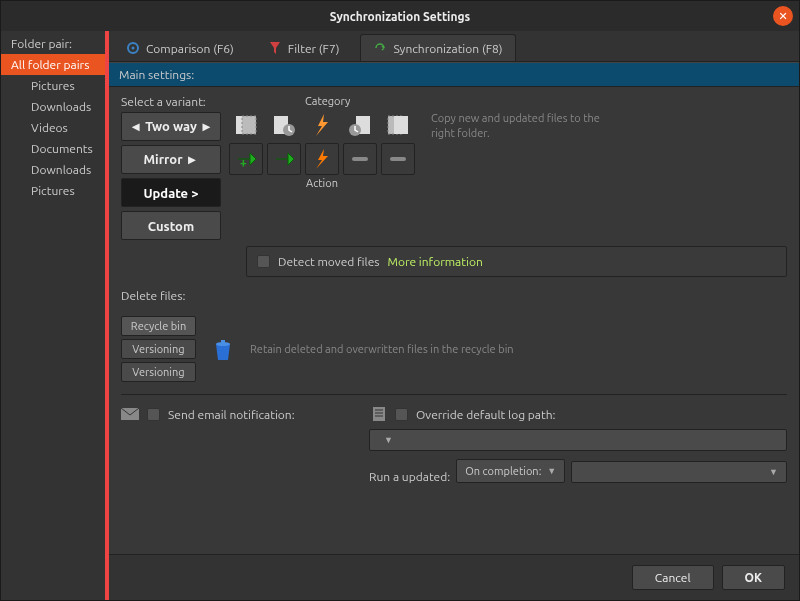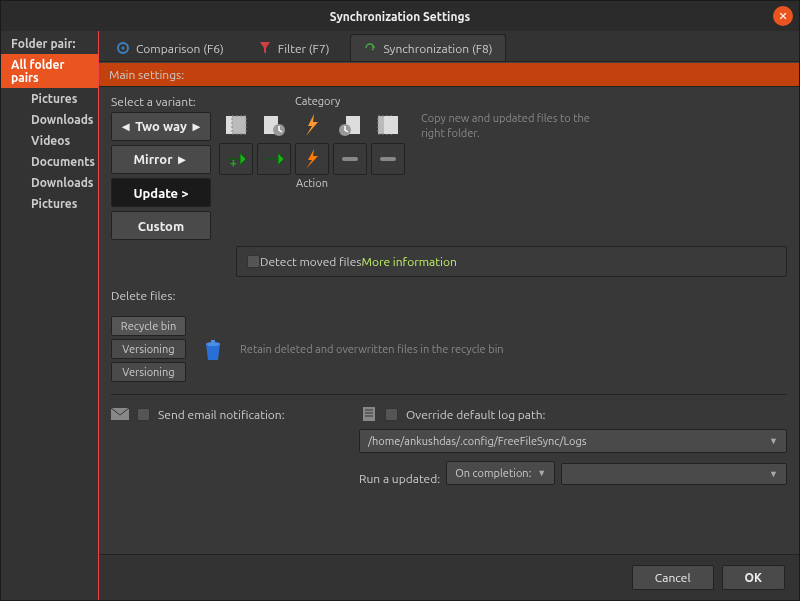--- a/index.html
+++ b/index.html
@@ -2,42 +2,42 @@
 <html><head>
 <meta charset="utf-8">
 <style>
 * { box-sizing: border-box; margin: 0; padding: 0; font-family: "Segoe UI", Ubuntu, sans-serif; }
 body { background: #000; width: 800px; height: 601px; overflow: hidden; }
 .window { background: #333; width: 800px; height: 601px; display: flex; flex-direction: column; border: 1px solid #1a1a1a; }
 .titlebar { background: #2b2b2b; height: 30px; display: flex; align-items: center; justify-content: center; position: relative; }
 .titlebar .title { color: #eee; font-size: 12px; font-weight: 600; }
 .close-btn { position: absolute; right: 6px; top: 5px; width: 20px; height: 20px; border-radius: 50%; background: #e95420; color: #fff; font-size: 11px; line-height: 20px; text-align: center; cursor: pointer; }
 .body { flex: 1; display: flex; background: #383838; }
-.sidebar { width: 98px; background: #333; border-right: 1px solid #ef4444; font-weight: bold; }
+.sidebar { width: 108px; background: #333; border-right: 4px solid #ef4444; }
 .sidebar-hdr { color: #ccc; font-size: 12px; padding: 6px 10px 4px; }
 .side-item { color: #ccc; font-size: 12px; padding: 4px 10px 4px 30px; cursor: pointer; }
 .side-item.active { background: #e95420; color: #fff; padding-left: 10px; }
 .main { flex: 1; display: flex; flex-direction: column; }
 .tabs { display: flex; background: #333; border-bottom: 1px solid #222; padding: 3px 4px 0; gap: 8px; }
 .tab { display: flex; align-items: center; gap: 6px; padding: 6px 12px; color: #ccc; font-size: 12px; cursor: pointer; border: 1px solid transparent; border-bottom: none; border-radius: 3px 3px 0 0; }
 .tab.active { background: #3d3d3d; border-color: #222; }
 .tab .ico { width: 14px; height: 14px; display: inline-flex; align-items: center; justify-content: center; }
-.section-hdr { background: #c2410c; color: #ccc; font-size: 12px; padding: 5px 10px; border-top: 1px solid #444; border-bottom: 1px solid #222; }
+.section-hdr { background: #0c4a6e; color: #ccc; font-size: 12px; padding: 5px 10px; border-top: 1px solid #444; border-bottom: 1px solid #222; }
 .content { padding: 8px 12px; color: #ccc; font-size: 12px; flex: 1; display: flex; flex-direction: column; gap: 6px; }
 .variant-row { display: flex; align-items: flex-start; gap: 8px; }
 .variant-col { display: flex; flex-direction: column; gap: 4px; }
 .vbtn { width: 100px; height: 29px; background: #4a4a4a; border: 1px solid #222; color: #eee; font-size: 13px; font-weight: 600; display: flex; align-items: center; justify-content: center; cursor: pointer; border-radius: 2px; }
 .vbtn.sel { background: #1a1a1a; color: #fff; font-weight: 700; }
 .icon-grid { display: flex; flex-direction: column; gap: 2px; }
 .icon-row { display: flex; gap: 4px; align-items: center; }
 .icell { width: 34px; height: 32px; background: #3a3a3a; border: 1px solid #222; display: flex; align-items: center; justify-content: center; border-radius: 2px; }
 .icell.flat { background: transparent; border: none; }
 .cat-lbl, .act-lbl { color: #ccc; font-size: 11px; text-align: center; }
 .desc { color: #888; font-size: 11px; margin-left: 8px; max-width: 190px; line-height: 1.4; padding-top: 16px; }
-.detect-row { background: #3a3a3a; border: 1px solid #222; padding: 8px 10px; display: flex; align-items: center; margin-left: 125px; border-radius: 2px; }
+.detect-row { background: #3a3a3a; border: 1px solid #222; padding: 8px 10px; display: flex; align-items: center; gap: 8px; margin-left: 125px; border-radius: 2px; }
 .chk { width: 13px; height: 13px; background: #555; border: 1px solid #333; border-radius: 2px; cursor: pointer; display: inline-block; }
 .link { color: #bef264; cursor: pointer; }
 .delete-block { display: flex; align-items: center; gap: 14px; margin-top: 8px; }
 .del-col { display: flex; flex-direction: column; gap: 3px; }
 .dbtn { background: #4a4a4a; border: 1px solid #222; color: #ccc; font-size: 11px; padding: 3px 8px; cursor: pointer; border-radius: 2px; min-width: 75px; text-align: center; }
 .dbtn.sel { background: #555; }
 .recycle-ico { width: 26px; height: 26px; }
 .muted { color: #888; font-size: 11px; }
 .divider { height: 1px; background: #222; margin: 6px 0; }
 .bottom-grid { display: flex; gap: 18px; }
@@ -220,21 +220,20 @@
                     <rect x="2" y="1" width="12" height="14" fill="#888"></rect>
                     <line x1="4" y1="4" x2="12" y2="4" stroke="#333"></line>
                     <line x1="4" y1="7" x2="12" y2="7" stroke="#333"></line>
                     <line x1="4" y1="10" x2="12" y2="10" stroke="#333"></line>
                   </svg>
                 </span>
               <span class="chk"></span>
               <span>Override default log path:</span>
             </div>
             <div class="combo">
-              <span>/home/ankushdas/.config/FreeFileSync/Logs</span>
               <span class="arrow">▼</span>
             </div>
             <div class="brow" style="gap:6px">
               <span>Run a updated:</span>
               <div class="combo" style="flex:0 0 auto">
                 <span>On completion:</span>
                 <span class="arrow">▼</span>
               </div>
               <div class="combo" style="flex:1">
                 <span></span>

